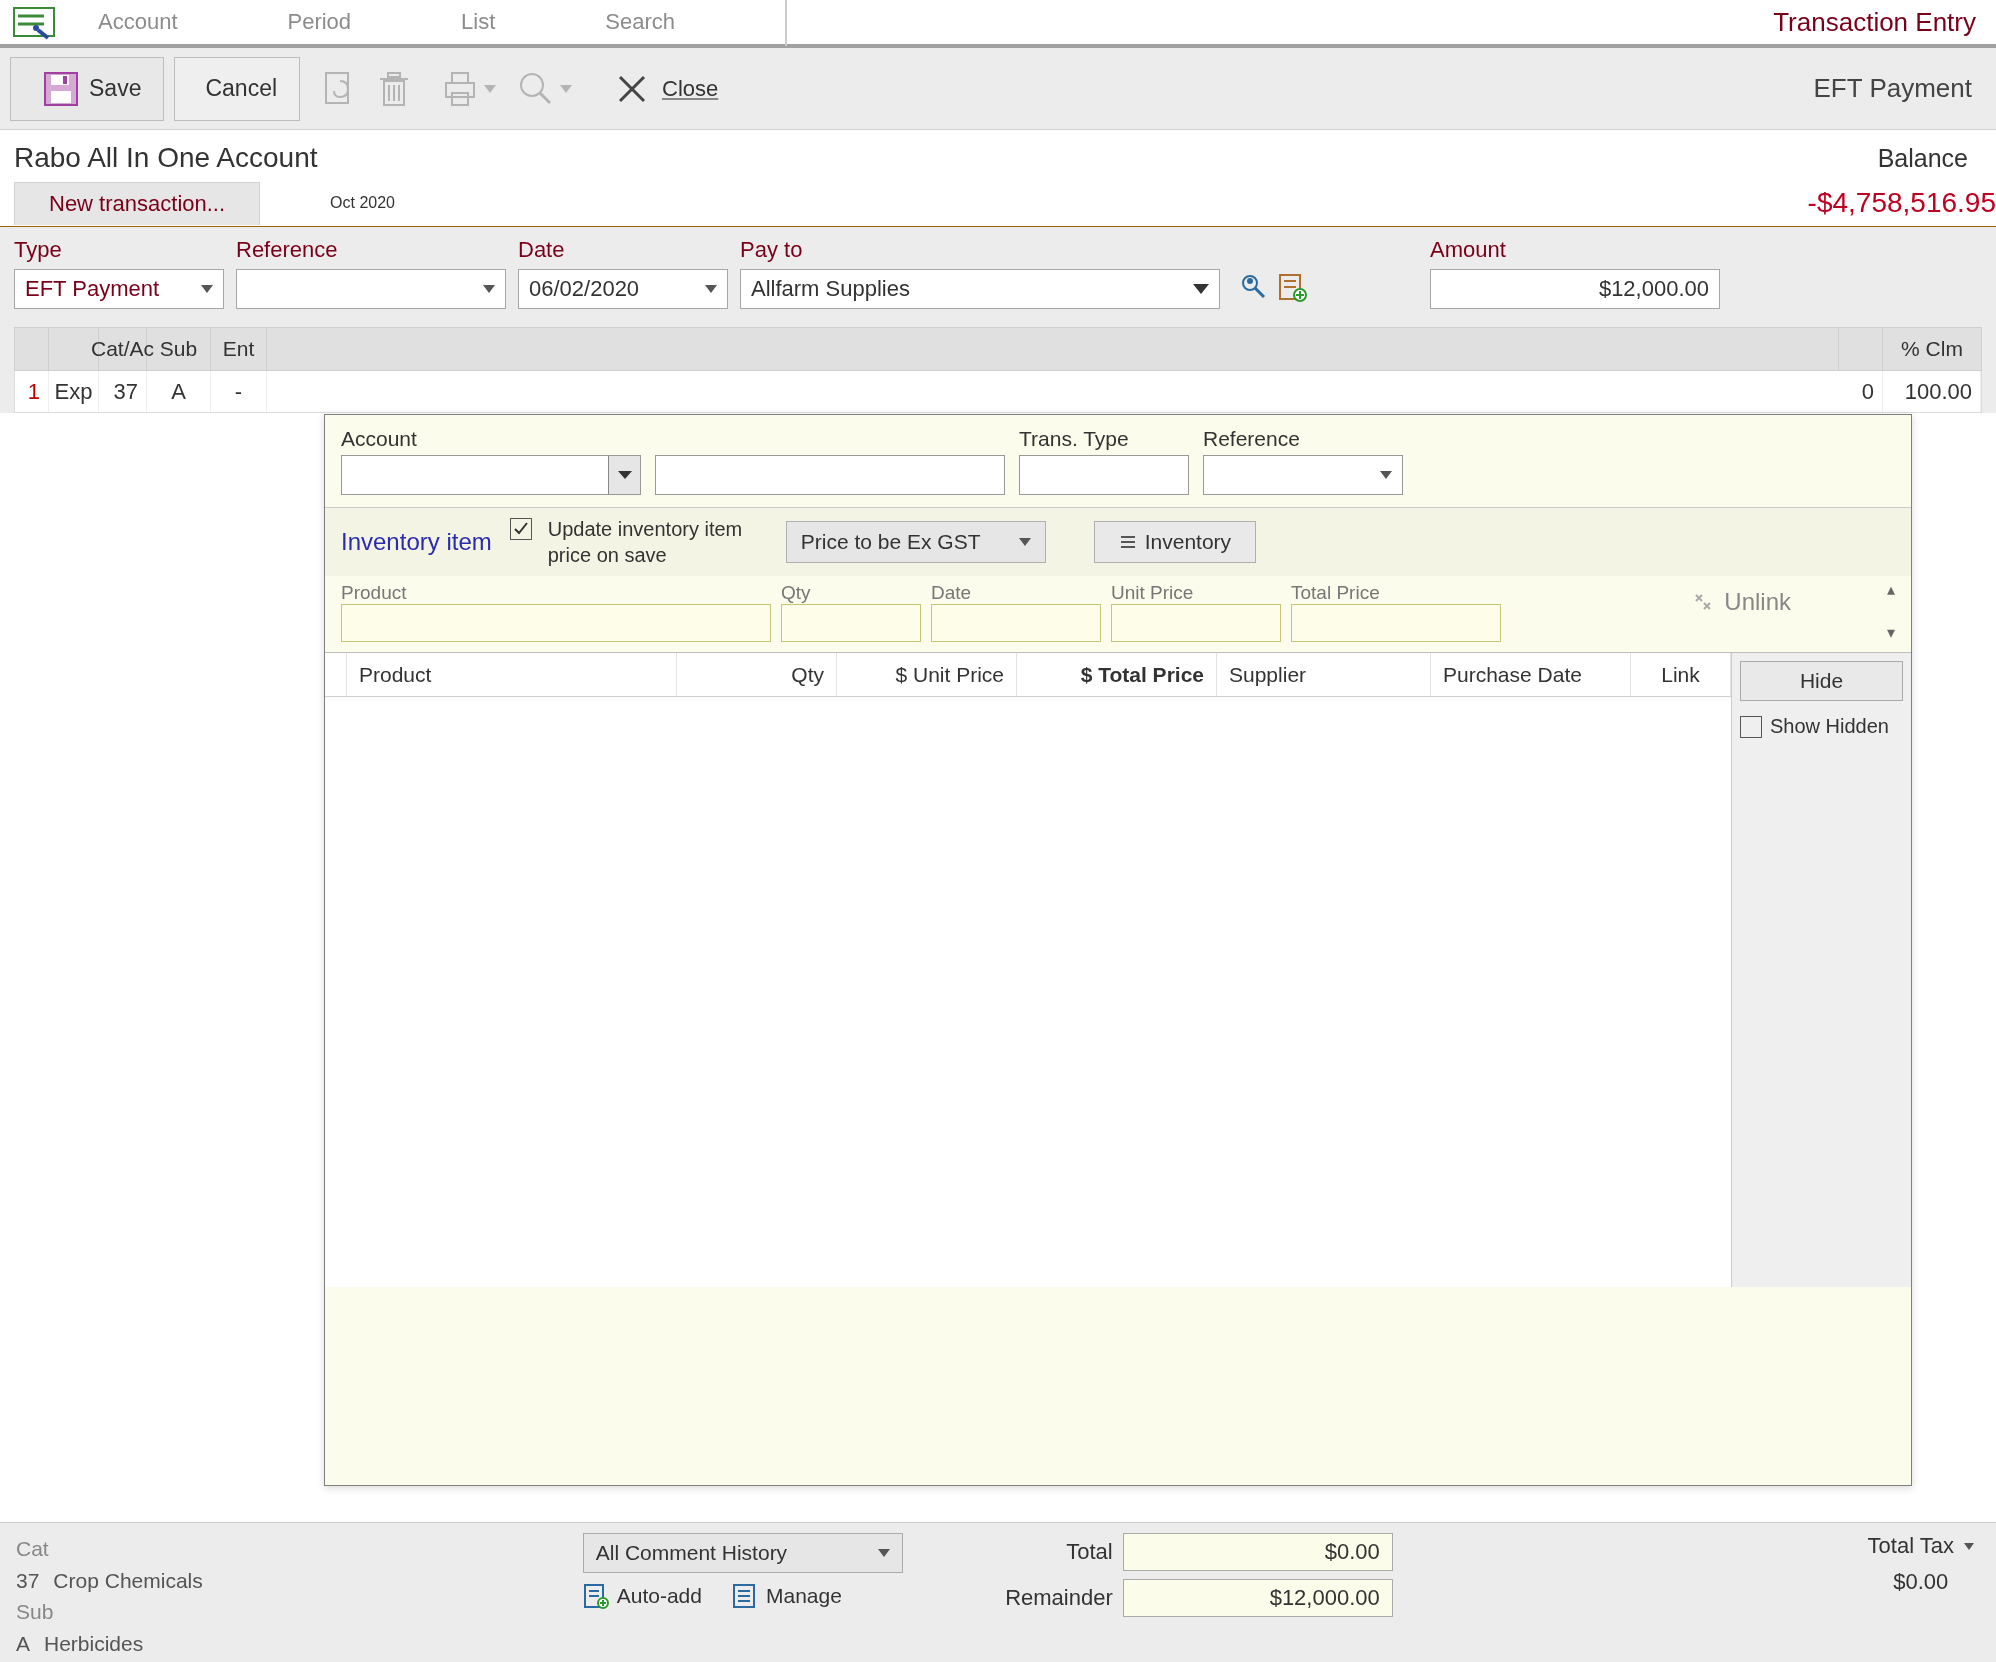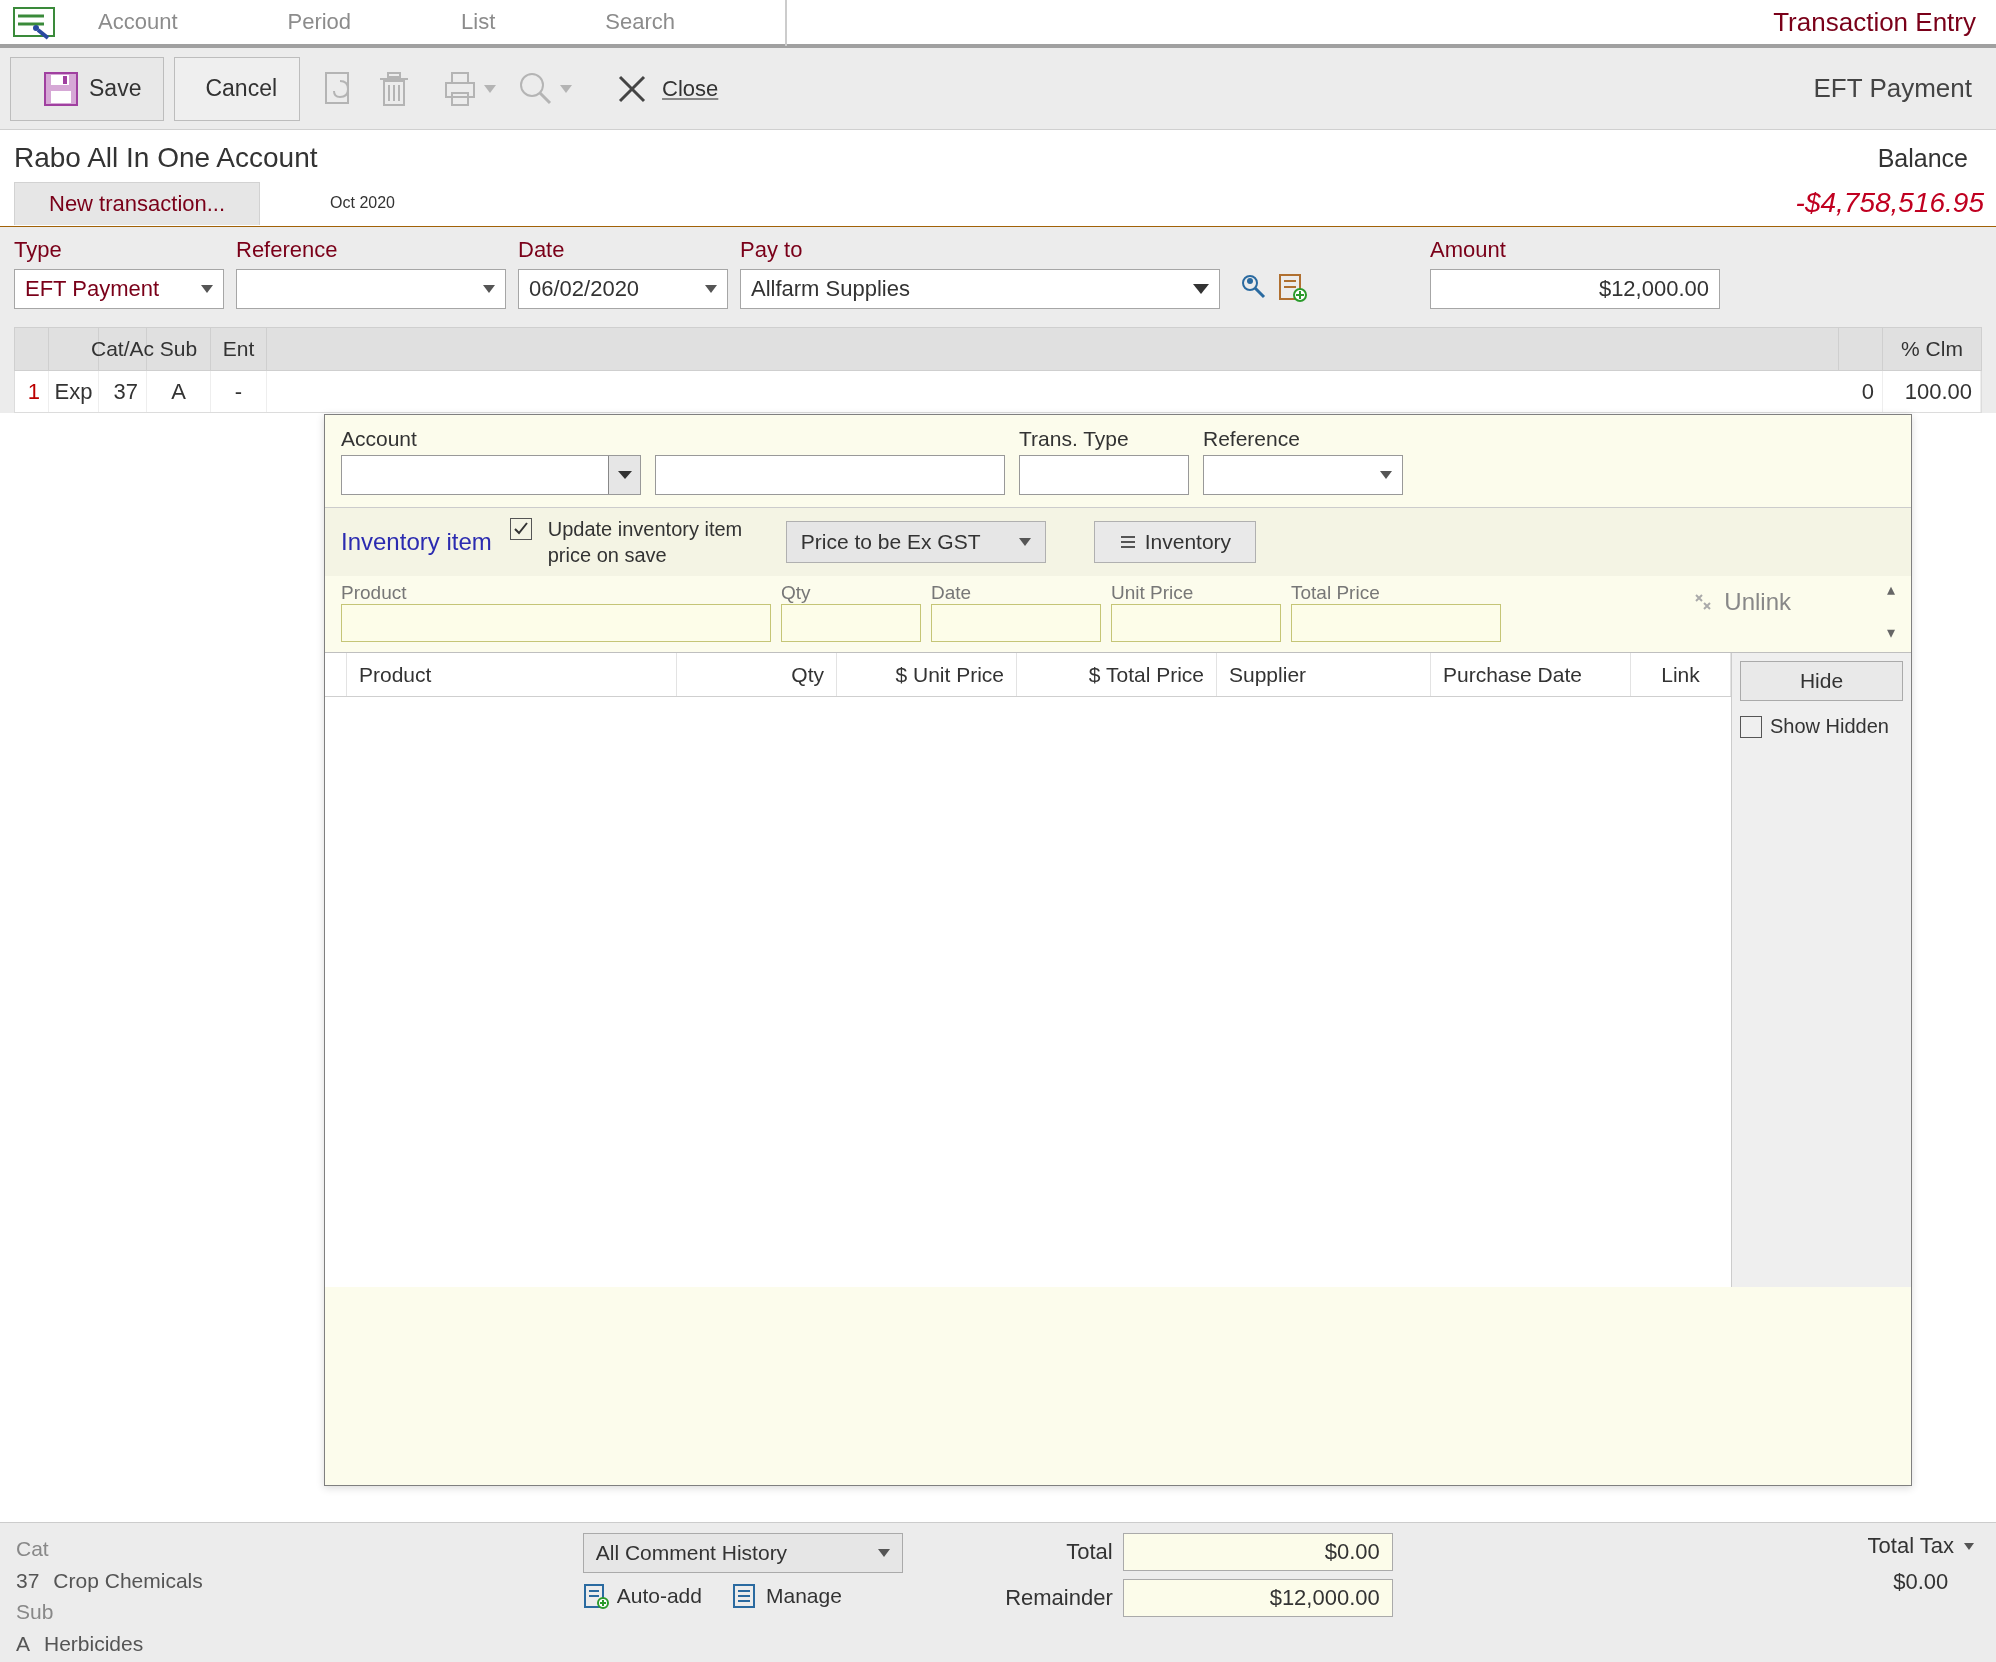--- a/index.html
+++ b/index.html
@@ -24,21 +24,21 @@
 
 
 .acct-line { display: flex; align-items: center; height: 50px; padding: 6px 14px 0 14px; }
 .acct-name { font-size: 28px; color: #333; }
 .balance-label { margin-left: auto; font-size: 25px; color: #333; padding-right: 14px; }
 
 
 .tabrow { display: flex; align-items: center; height: 46px; padding-left: 14px; }
 .tab { background: #e6e6e6; color: #7a0019; padding: 8px 34px; border: 1px solid #d2d2d2; border-bottom: none; font-size: 22px; cursor: pointer; }
 .period-lbl { margin-left: 70px; font-size: 16px; }
-.balance-value { margin-left: auto; color: #c00020; font-size: 28px; padding-right: 12px; font-style: italic; }
+.balance-value { margin-left: auto; color: #c00020; font-size: 28px; padding-right: 0; }
 
 
 .mainarea { background: #ececec; border-top: 1px solid #a16207; padding: 10px 14px 0 14px; }
 
 
 .fieldrow { display: flex; gap: 12px; }
 .fcol .flabel { color: #7a0019; font-size: 22px; margin-bottom: 6px; display:block; }
 .fcol .fval { height: 40px; background: #fff; border: 1px solid #a6a6a6; display: flex; align-items: center; padding: 0 10px; font-size: 22px; position: relative; }
 .fcol .fval.dropdown::after { content: ""; position: absolute; right: 10px; top: 50%; transform: translateY(-50%); border-left: 6px solid transparent; border-right: 6px solid transparent; border-top: 8px solid #555; }
 .col-type { width: 210px; } .col-type .fval { color: #7a0019; }
@@ -106,21 +106,21 @@
 .inv-scroll { position:absolute; right:8px; top:4px; width:24px; height:62px; display:flex; flex-direction:column; justify-content:space-between; align-items:center; }
 .inv-scroll .arr { font-size:16px; color:#666; }
 
 .inv-grid { display:flex; border-top:1px solid #bfbfbf; }
 .inv-grid-main { flex:1; background:#fff; }
 .inv-grid-hdr { display:flex; height:44px; align-items:center; font-size:21px; border-bottom:1px solid #cfcfcf; }
 .inv-grid-hdr > div, .inv-grid-row > div { padding:0 12px; height:100%; display:flex; align-items:center; border-right:1px solid #e3e3e3; }
 .g-product { width:330px; }
 .g-qty { width:160px; justify-content:flex-end;}
 .g-up { width:180px; justify-content:flex-end;}
-.g-tp { width:200px; justify-content:flex-end;}
+.g-tp { width:200px; justify-content:flex-end;font-weight:bold;}
 .g-sup { flex:1; }
 .g-date { width:200px; }
 .g-link { width:100px; justify-content:center; border-right:none;}
 .inv-grid-row { display:flex; height:56px; align-items:center; background:#b9cfe6; font-size:22px; border-bottom:1px solid #cfcfcf; }
 .g-sel { width:22px; padding:0 2px !important; justify-content:center;}
 .inv-grid-body { height: 590px; background: #fff; }
 
 .inv-side { width:180px; background:#efefef; border-left:1px solid #ccc; padding:8px; }
 .inv-side .hide-btn { height:40px; width:100%; border:1px solid #aaa; background:#e9e9e9; display:flex;align-items:center;justify-content:center; font-size:21px; }
 .inv-side .show-hidden { margin-top:14px; display:flex; align-items:center; gap:8px; font-size:20px; }

